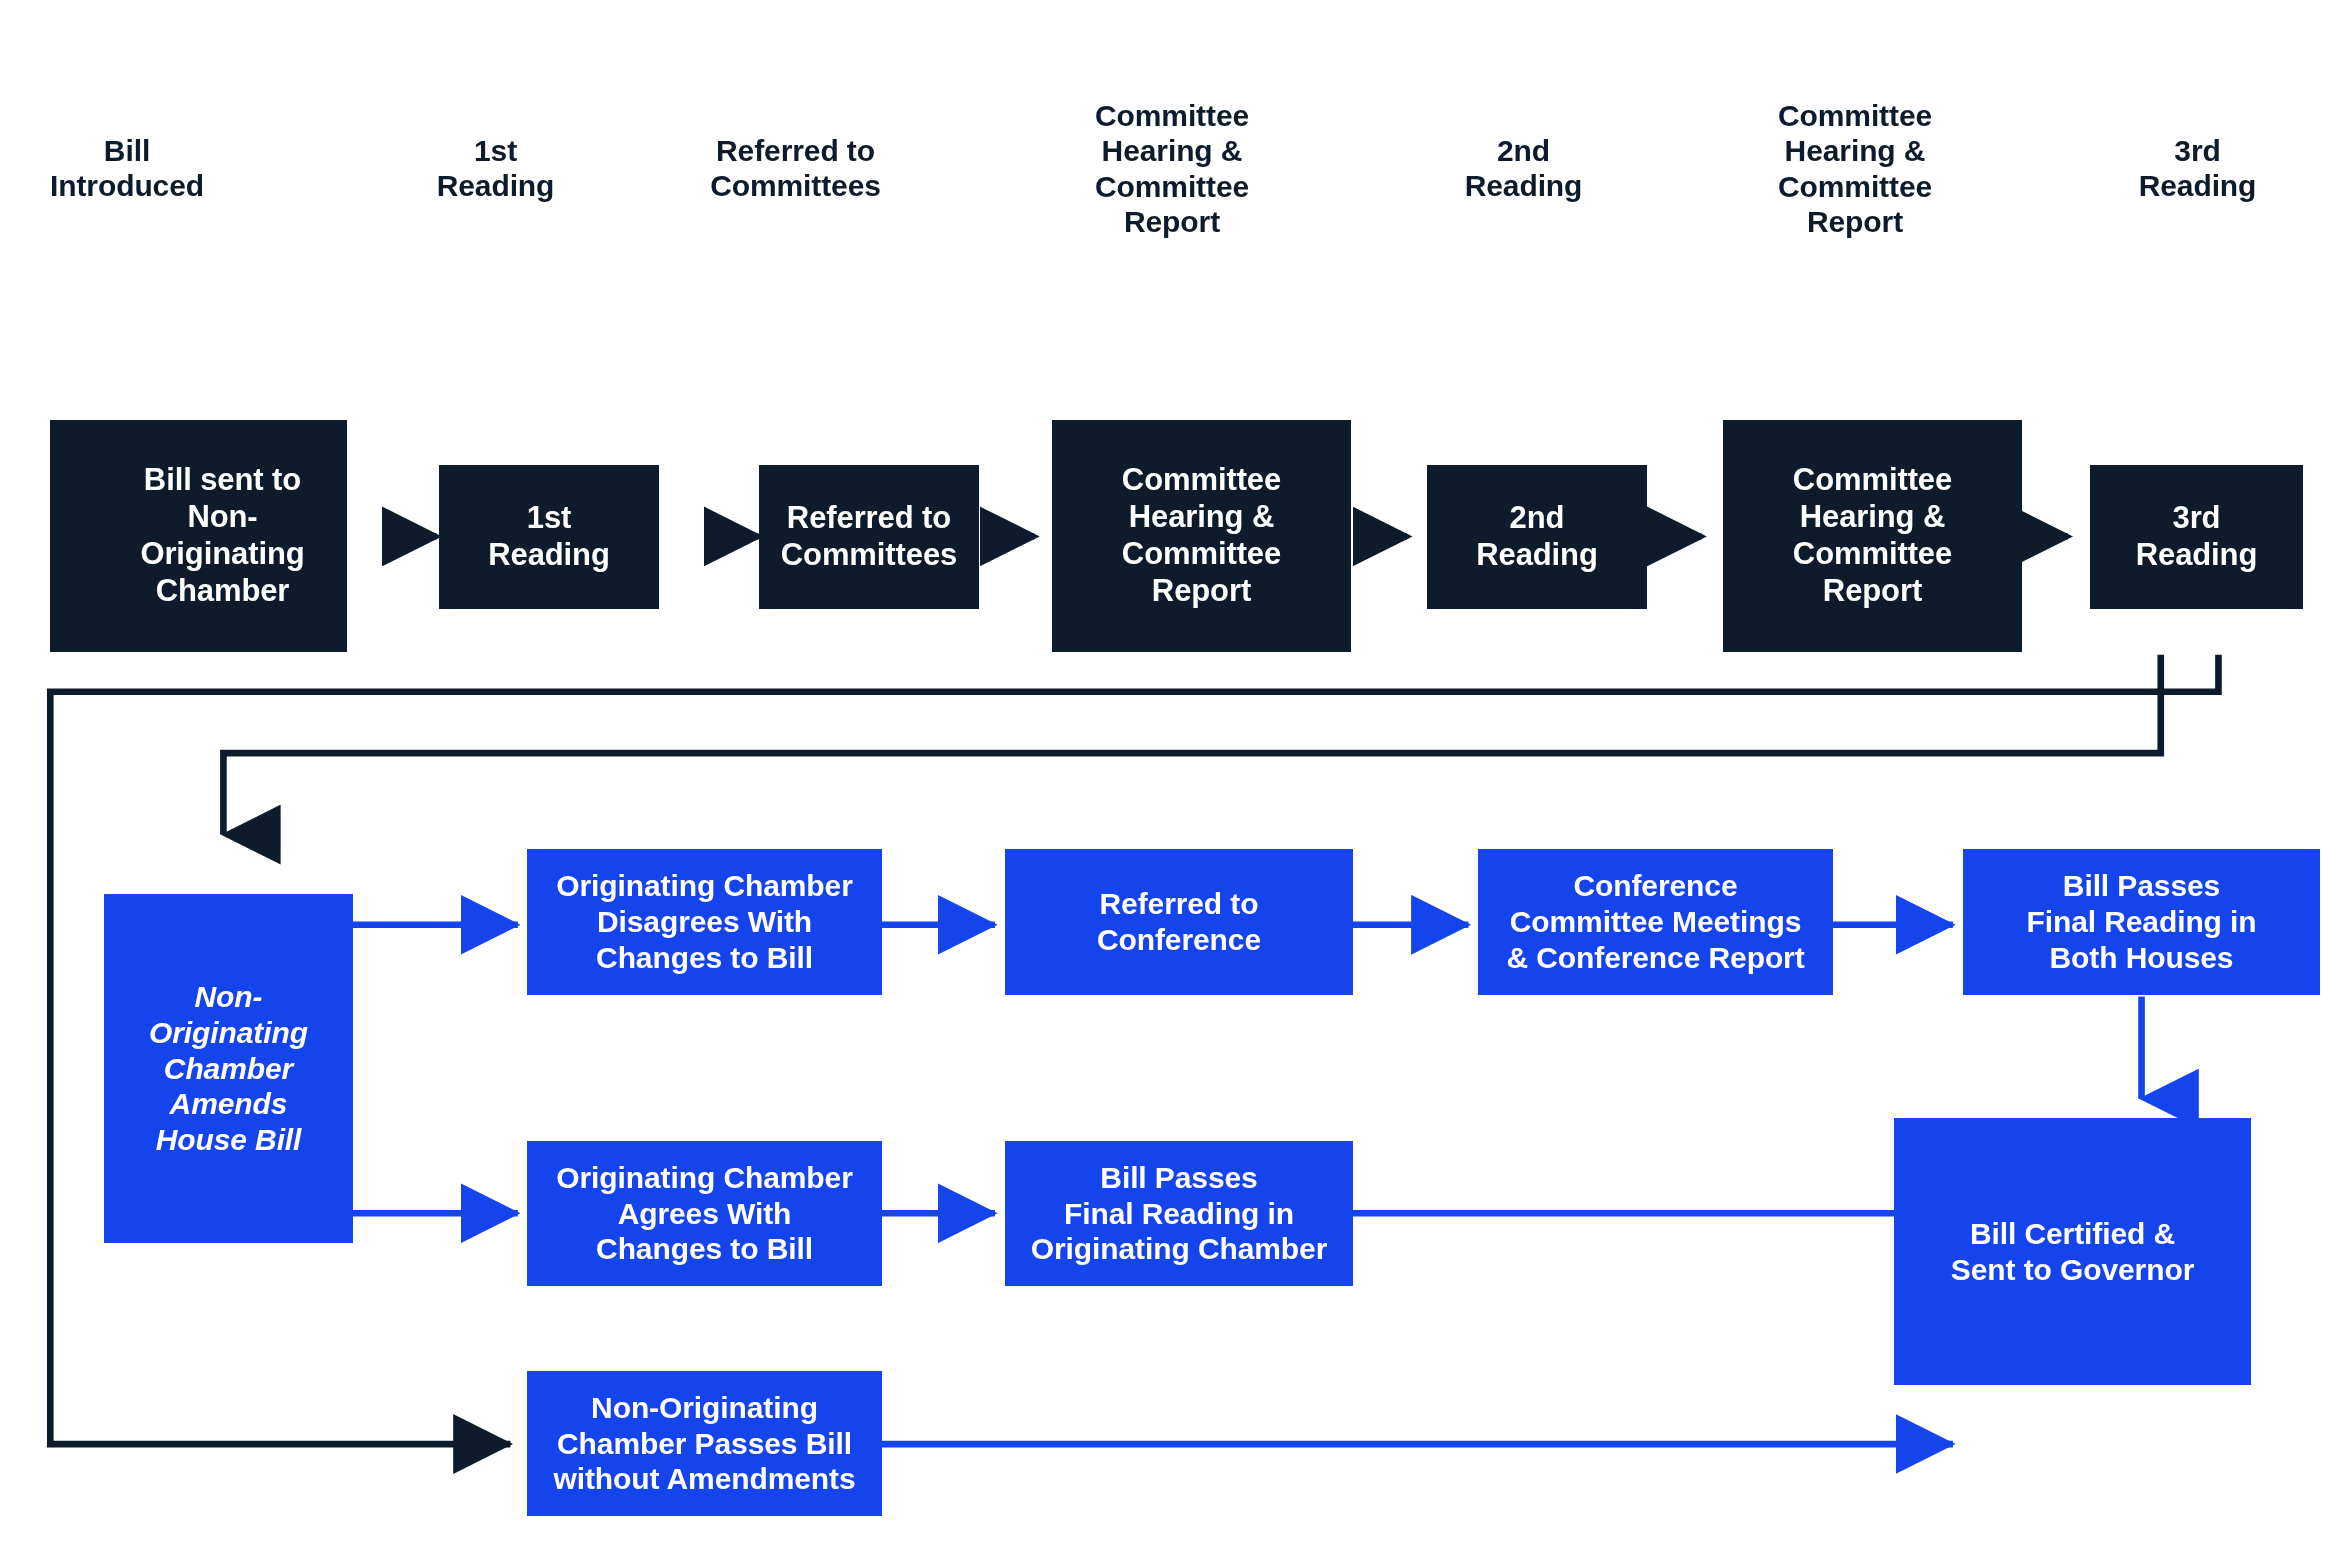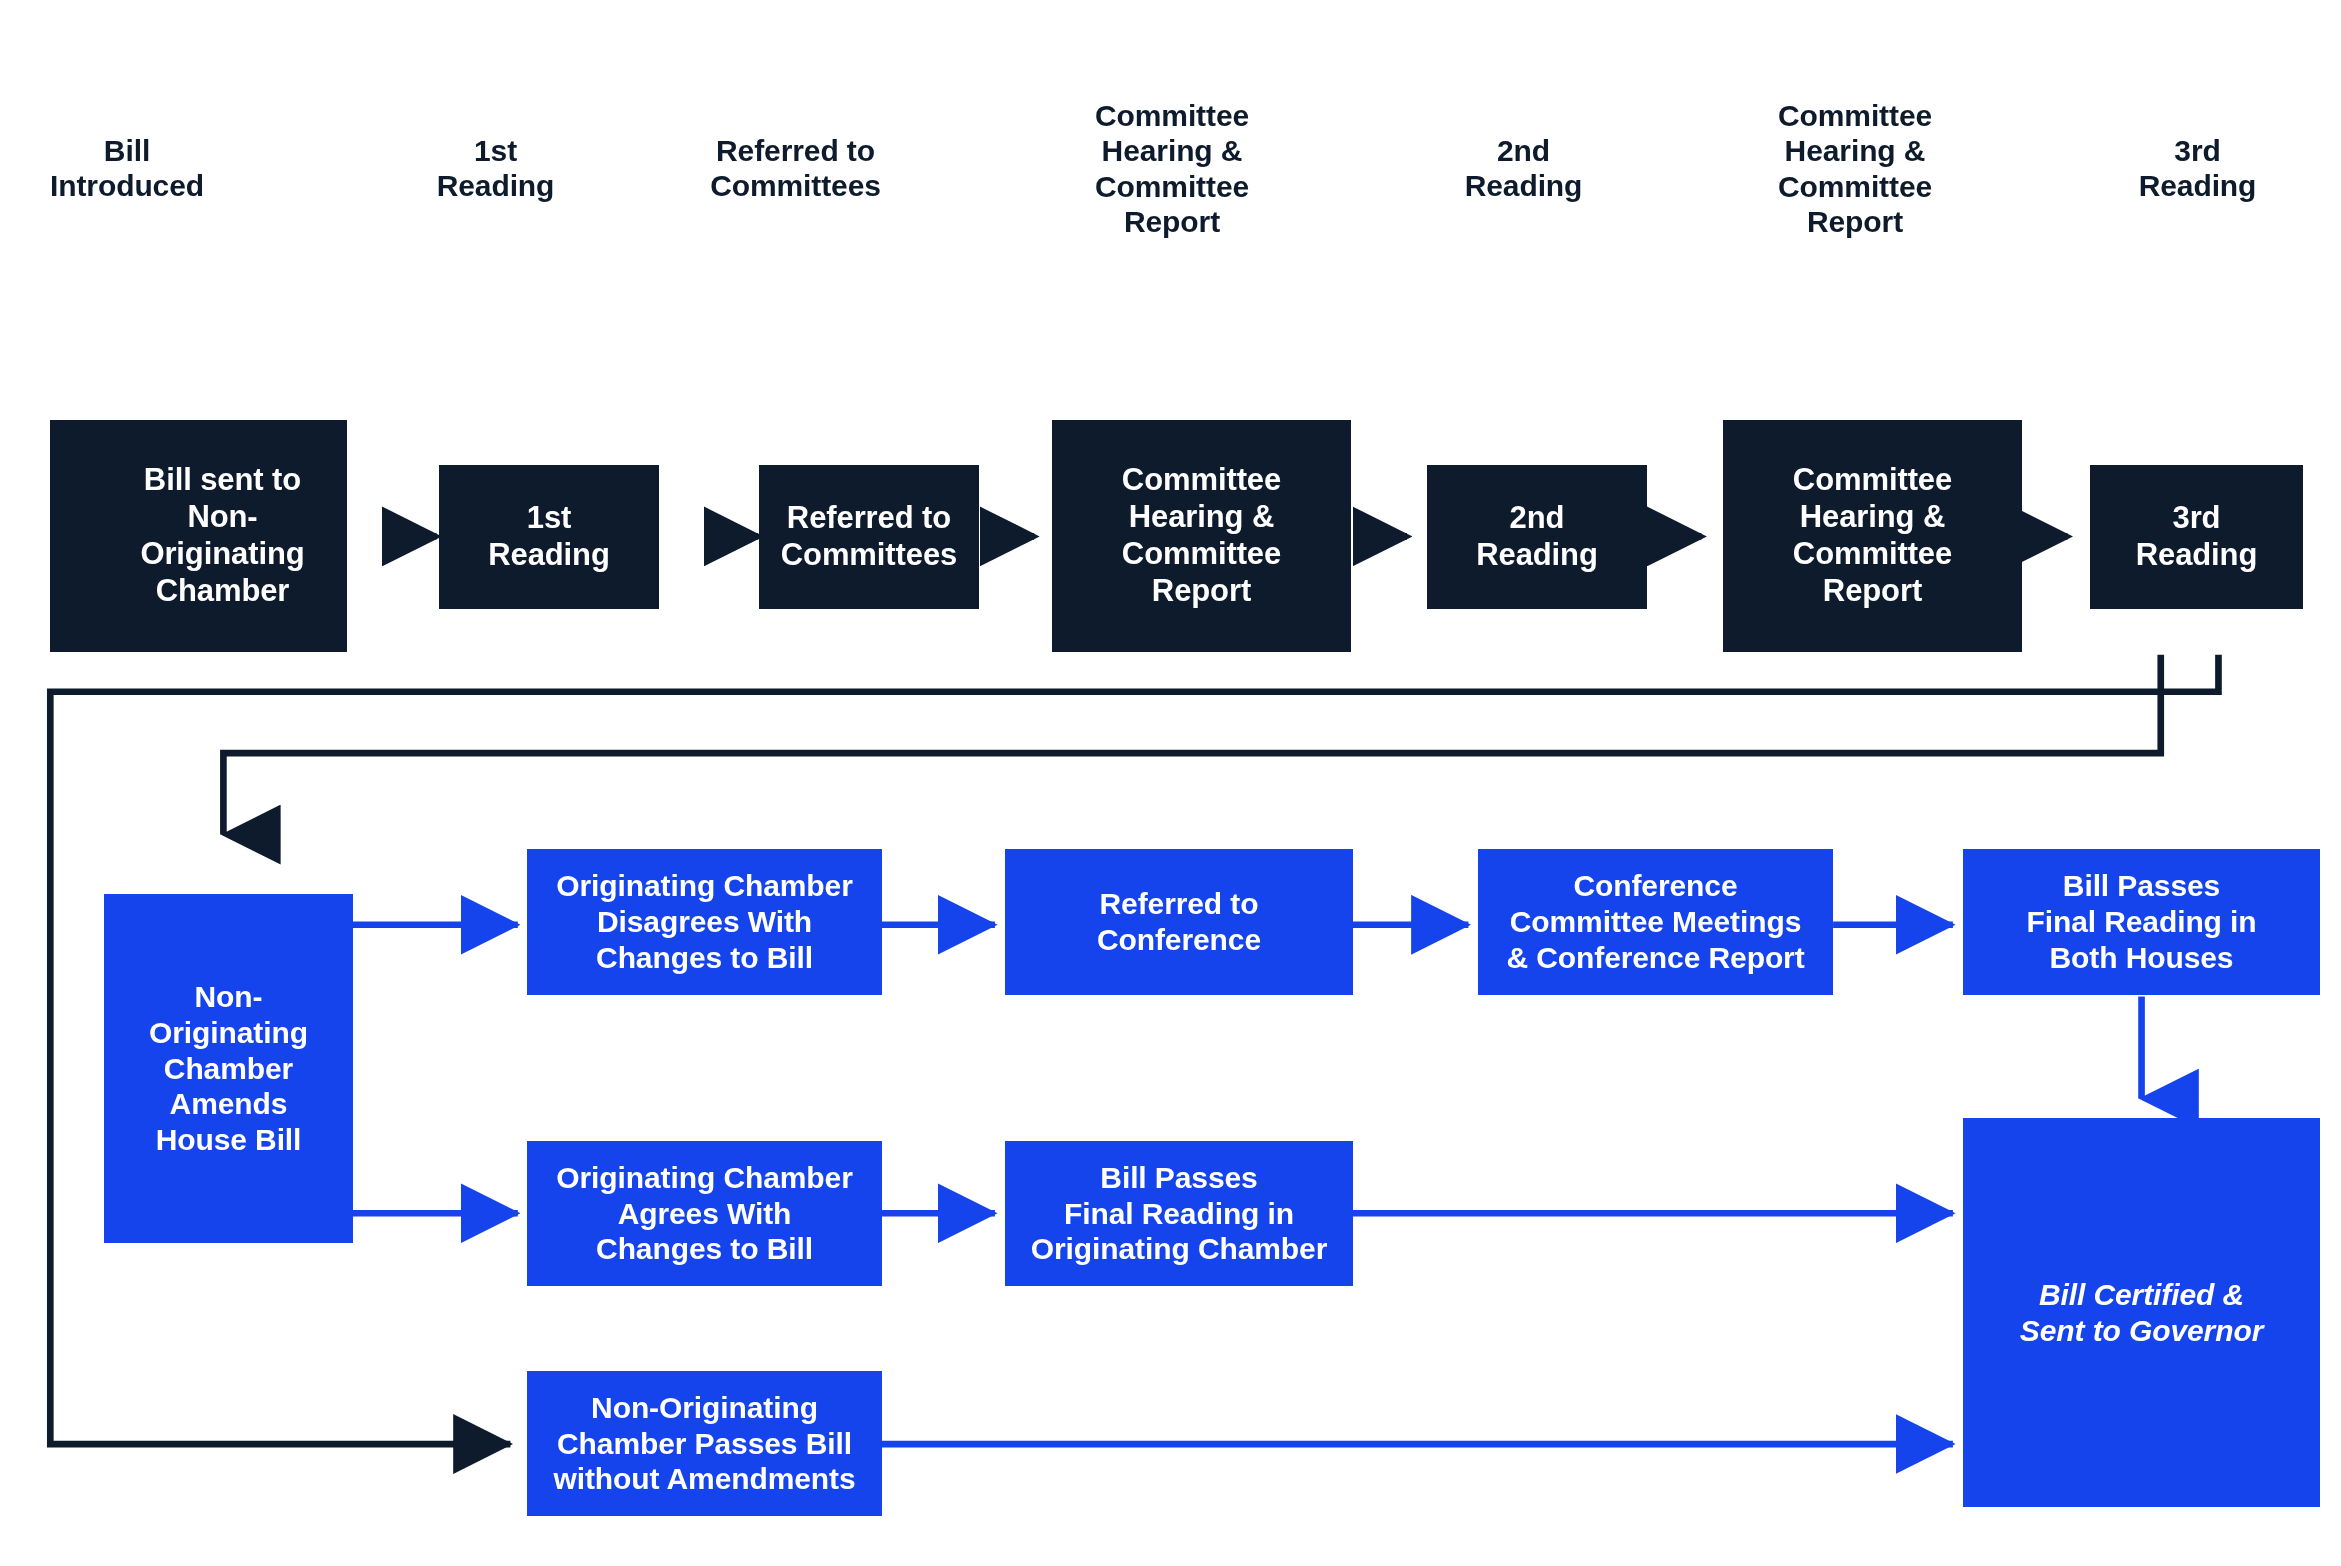--- a/index.html
+++ b/index.html
@@ -164,21 +164,21 @@
 Committee
 Report</span>
   </div>
 
   <div class="node dark fs42" style="left:2090px; top:465px; width:213px; height:144px;">
     <span style="white-space: pre-line;">3rd
 Reading</span>
   </div>
 
   <div class="node blue fs40" style="left:104px; top:894px; width:249px; height:349px;">
-    <span style="white-space: pre-line;">Non-
+    <span style="white-space: pre-line; font-style: italic;">Non-
 Originating
 Chamber
 Amends
 House Bill</span>
   </div>
 
   <div class="node blue fs40" style="left:527px; top:849px; width:355px; height:146px;">
     <span style="white-space: pre-line;">Originating Chamber
 Disagrees With
 Changes to Bill</span>
@@ -212,19 +212,19 @@
 Final Reading in
 Originating Chamber</span>
   </div>
 
   <div class="node blue fs40" style="left:527px; top:1371px; width:355px; height:145px;">
     <span style="white-space: pre-line;">Non-Originating
 Chamber Passes Bill
 without Amendments</span>
   </div>
 
-  <div class="node blue fs40" style="left:1963px; top:1118px; width:357px; height:389px;font-style:italic;">
+  <div class="node blue fs40" style="left:1894px; top:1118px; width:357px; height:267px;">
     <span style="white-space: pre-line;">Bill Certified &amp;
 Sent to Governor</span>
   </div>
 
 </div>
 
 
 </body></html>

